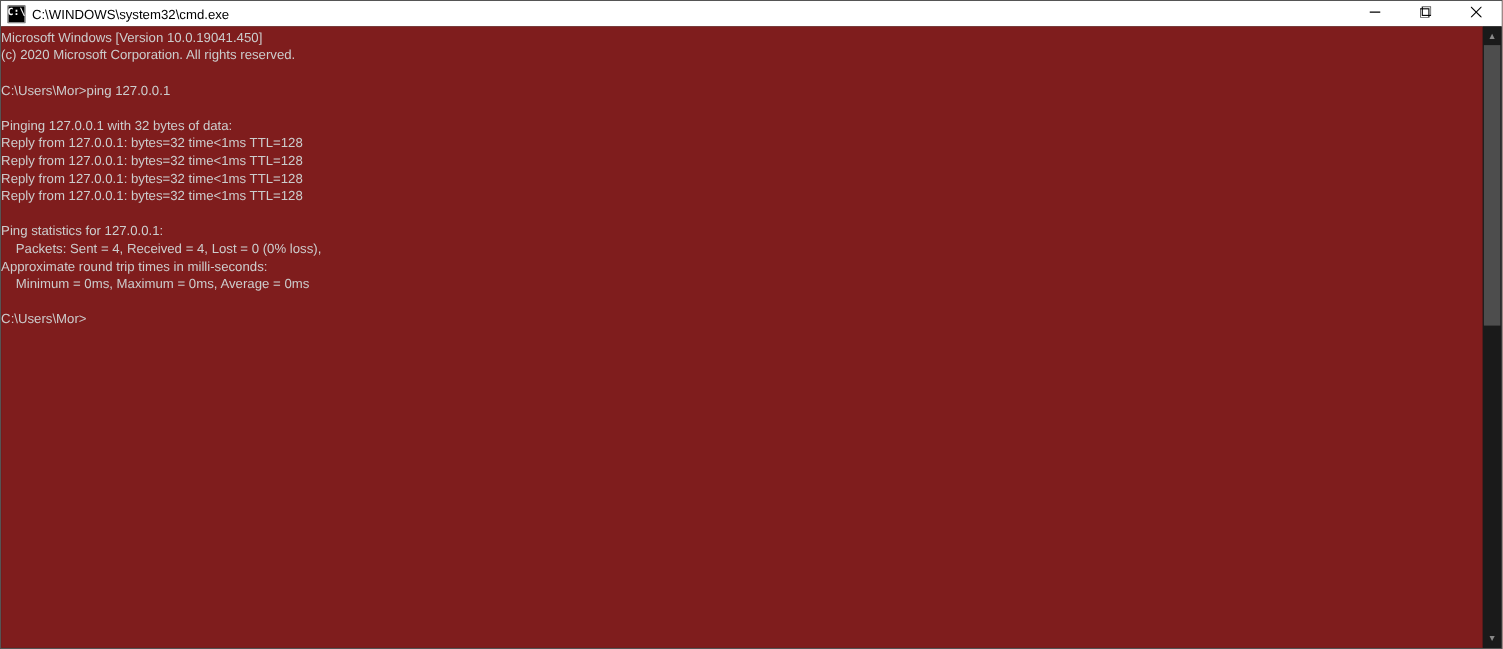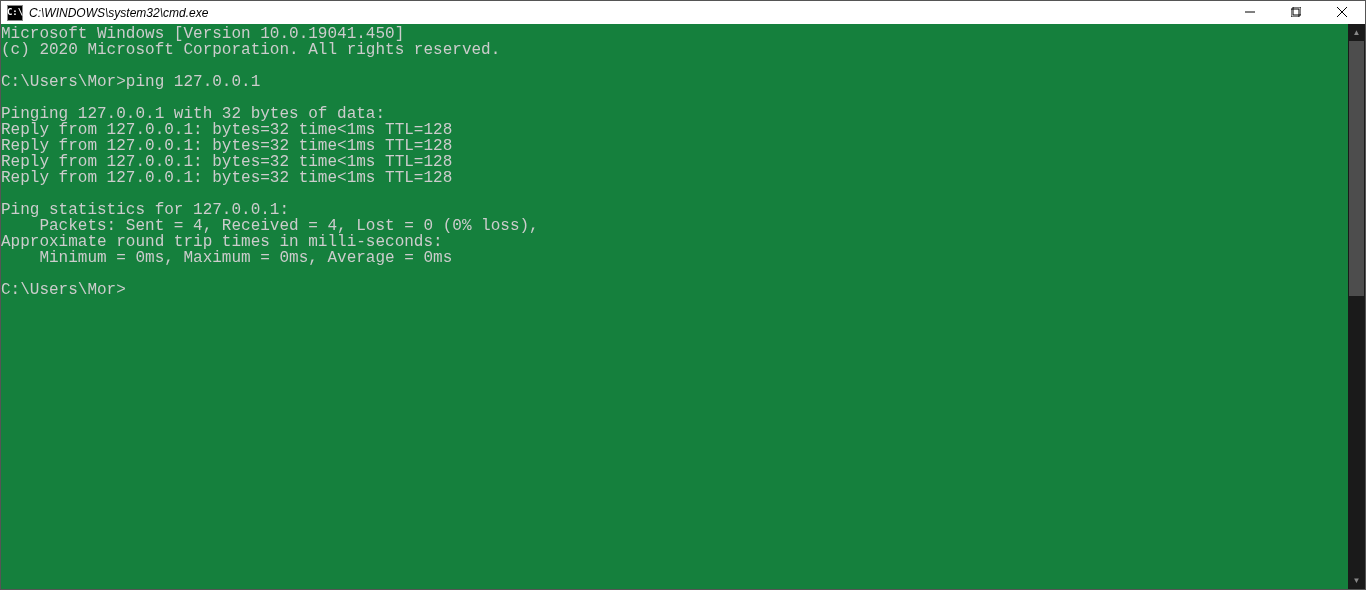--- a/index.html
+++ b/index.html
@@ -36,21 +36,20 @@
       font-size: 9px;
       font-weight: bold;
       background: #000;
       color: #fff;
       border: 1px solid #888;
       line-height: 1;
       font-family: Consolas, monospace;
     }
     .title-text {
       flex: 0 0 auto;
-      font-style: italic;
     }
     .title-spacer { flex: 1 1 auto; }
     .win-controls {
       display: flex;
       height: 100%;
     }
     .win-btn {
       width: 46px;
       height: 100%;
       display: flex;
@@ -61,24 +60,24 @@
       cursor: pointer;
     }
     .win-btn svg { width: 10px; height: 10px; stroke: currentColor; }
     .terminal-wrap {
       flex: 1 1 auto;
       display: flex;
       background: #0c0c0c;
     }
     .terminal {
       flex: 1 1 auto;
-      background: #15803d;
+      background: #7f1d1d;
       color: #cccccc;
-      font-family: Liberation Mono, monospace;
-      font-size: 16px;
+      font-family: Liberation Sans, sans-serif;
+      font-size: 12px;
       line-height: 16px;
       white-space: pre;
       padding: 2px 0 0 0;
       overflow: hidden;
     }
     .scrollbar {
       width: 17px;
       background: #1a1a1a;
       position: relative;
     }

